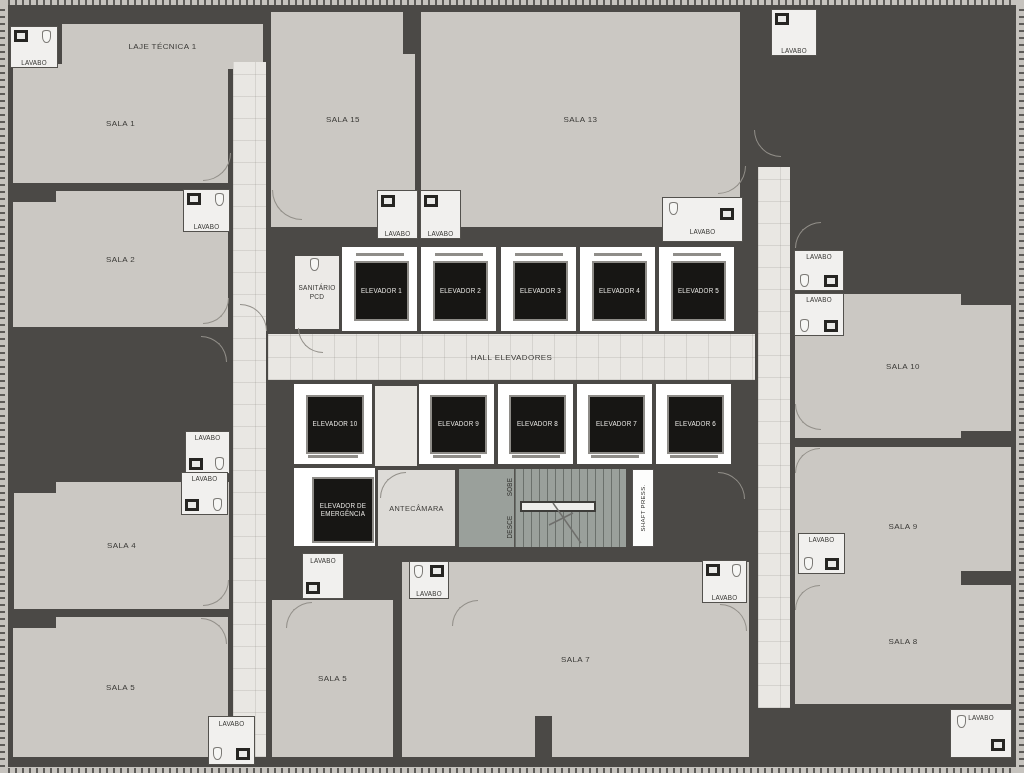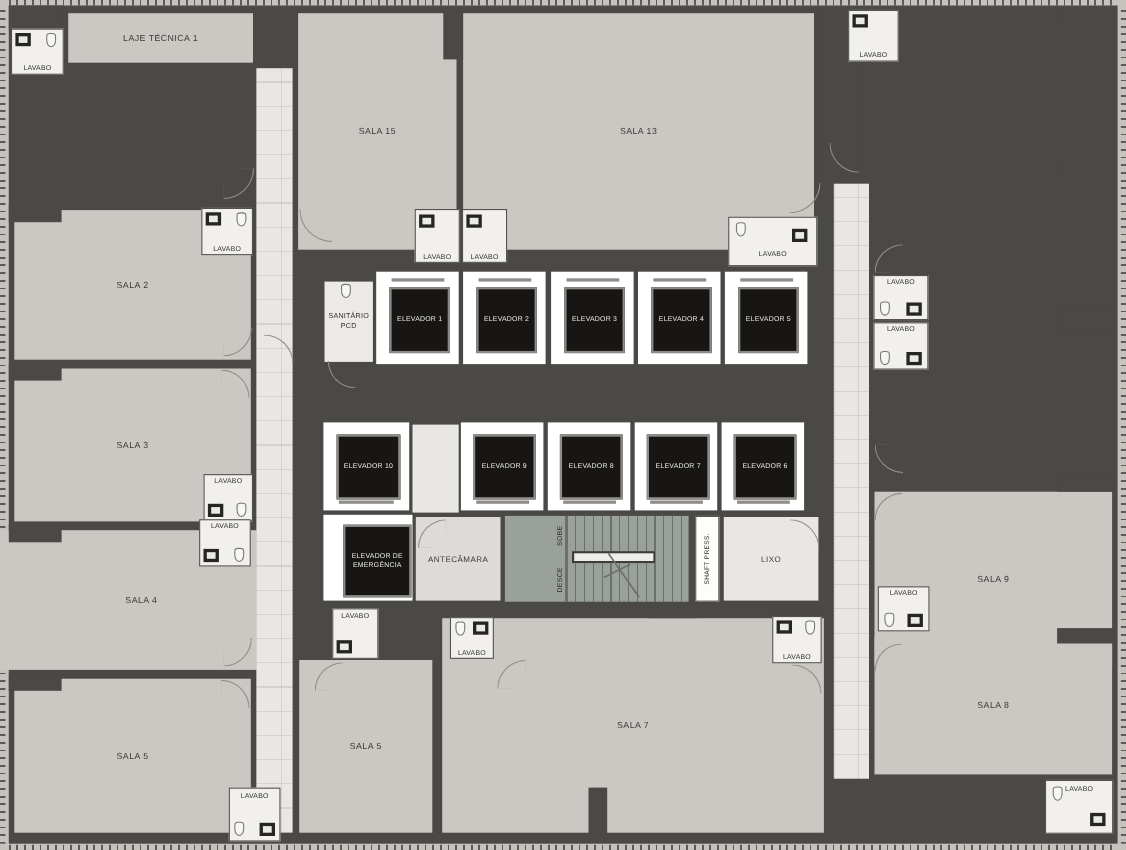--- a/index.html
+++ b/index.html
@@ -40,60 +40,66 @@
 
 <div class="plan">
 
   <div class="hatch h" style="left:8px;top:0;width:1008px;height:5px"></div>
   <div class="hatch h" style="left:8px;top:768px;width:1008px;height:5px"></div>
   <div class="hatch v" style="left:0;top:5px;width:5px;height:762px"></div>
   <div class="hatch v" style="left:1019px;top:5px;width:5px;height:762px"></div>
 
   <div class="base"></div>
 
-  <div class="room" style="left:62px;top:12px;width:168px;height:45px">
+  <div class="room" style="left:62px;top:24px;width:201px;height:45px">
       <span class="rlabel">LAJE TÉCNICA 1</span>
+    </div>
+  <div class="room" style="left:13px;top:64px;width:215px;height:119px">
+      <span class="rlabel">SALA 1</span>
     </div>
   <div class="room" style="left:13px;top:191px;width:215px;height:136px">
       <span class="rlabel">SALA 2</span>
     </div>
-  <div class="room" style="left:13px;top:335px;width:215px;height:139px">
-      <span class="rlabel">SALA 3</span>
-    </div>
-  <div class="room" style="left:0;top:482px;width:257px;height:127px">
+  <div class="room" style="left:14px;top:482px;width:215px;height:127px">
       <span class="rlabel">SALA 4</span>
     </div>
   <div class="room" style="left:13px;top:617px;width:215px;height:140px">
       <span class="rlabel">SALA 5</span>
     </div>
 
   <div class="cor tile" style="left:233px;top:62px;width:33px;height:695px"></div>
   <div class="cor tile" style="left:758px;top:167px;width:32px;height:541px"></div>
 
   <div class="room" style="left:271px;top:12px;width:144px;height:215px">
       <span class="rlabel">SALA 15</span>
     </div>
   <div class="room" style="left:421px;top:12px;width:319px;height:215px">
       <span class="rlabel">SALA 13</span>
     </div>
 
+  <div class="room" style="left:795px;top:294px;width:216px;height:144px">
+      <span class="rlabel">SALA 10</span>
+    </div>
   <div class="room" style="left:795px;top:447px;width:216px;height:159px">
       <span class="rlabel">SALA 9</span>
     </div>
   <div class="room" style="left:795px;top:579px;width:216px;height:125px">
       <span class="rlabel">SALA 8</span>
     </div>
 
   <div class="room" style="left:272px;top:600px;width:121px;height:157px">
       <span class="rlabel">SALA 5</span>
     </div>
   <div class="room" style="left:402px;top:562px;width:347px;height:195px">
       <span class="rlabel">SALA 7</span>
     </div>
 
+  <div class="cor tile" style="left:268px;top:334px;width:487px;height:46px;display:flex;align-items:center;justify-content:center">
+      <span class="rlabel">HALL ELEVADORES</span>
+    </div>
   <div class="cor" style="left:375px;top:386px;width:42px;height:80px"></div>
 
   <div class="small-room tile" style="left:295px;top:256px;width:44px;height:73px;background:#eceae7">
     <span class="slabel"><span>SANITÁRIO</span><br><span>PCD</span></span>
   </div>
   <div class="wc" style="left:310px;top:258px"></div>
 
   <div class="elev" style="left:342px;top:247px;width:75px;height:84px">
       <div class="eback" style="top:6px"></div>
       <div class="cab" style="left:12px;top:14px;width:51px;height:56px">
@@ -171,23 +177,20 @@
     <div class="vtext" style="left:37px;top:13px;width:30px;height:10px;text-align:center">SOBE</div>
     <div class="vtext" style="left:37px;top:53px;width:30px;height:10px;text-align:center">DESCE</div>
     <svg width="46" height="46" style="position:absolute;left:88px;top:30px">
         <line x1="6" y1="4" x2="34" y2="44" stroke="#6f6f6c" stroke-width="1.5"></line>
         <line x1="2" y1="26" x2="26" y2="14" stroke="#6f6f6c" stroke-width="1.5"></line>
       </svg>
   </div>
 
   <div class="shaft">
       <span>SHAFT PRESS.</span>
-    </div>
-  <div class="small-room tile" style="left:658px;top:470px;width:86px;height:76px;background:#e9e7e3">
-      <span class="rlabel" style="font-size:7.3px">LIXO</span>
     </div>
 
   <div class="stub" style="left:8px;top:5px;width:50px;height:22px"></div>
   <div class="stub" style="left:8px;top:186px;width:48px;height:16px"></div>
   <div class="stub" style="left:8px;top:330px;width:48px;height:16px"></div>
   <div class="stub" style="left:8px;top:477px;width:48px;height:16px"></div>
   <div class="stub" style="left:8px;top:612px;width:48px;height:16px"></div>
   <div class="stub" style="left:961px;top:8px;width:52px;height:12px"></div>
   <div class="stub" style="left:961px;top:146px;width:52px;height:14px"></div>
   <div class="stub" style="left:961px;top:281px;width:52px;height:24px"></div>

